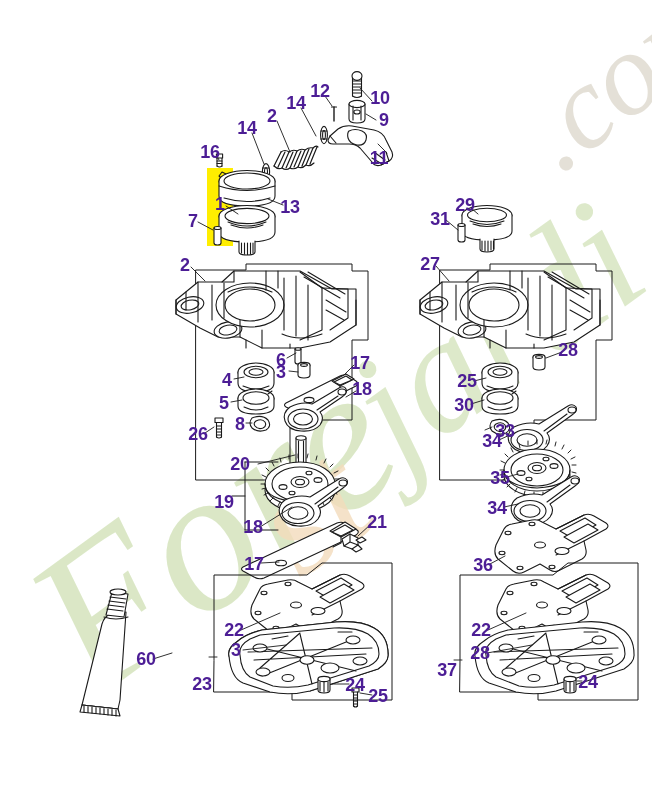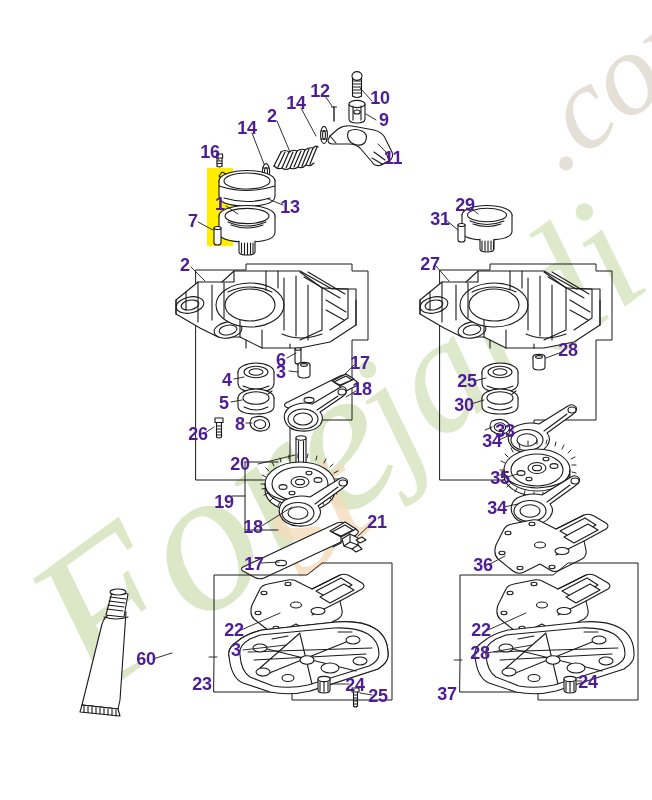--- a/index.html
+++ b/index.html
@@ -628,21 +628,21 @@
   </div>
 
   <div id="label-layer">
     <div class="lbl" style="left:210px;top:152px">16</div>
     <div class="lbl" style="left:247px;top:128px">14</div>
     <div class="lbl" style="left:272px;top:116px">2</div>
     <div class="lbl" style="left:296px;top:103px">14</div>
     <div class="lbl" style="left:320px;top:91px">12</div>
     <div class="lbl" style="left:380px;top:98px">10</div>
     <div class="lbl" style="left:384px;top:120px">9</div>
-    <div class="lbl" style="left:393px;top:158px">11</div>
+    <div class="lbl" style="left:379px;top:158px">11</div>
     <div class="lbl" style="left:290px;top:207px">13</div>
     <div class="lbl" style="left:220px;top:204px">1</div>
     <div class="lbl" style="left:193px;top:221px">7</div>
     <div class="lbl" style="left:185px;top:265px">2</div>
     <div class="lbl" style="left:281px;top:360px">6</div>
     <div class="lbl" style="left:281px;top:372px">3</div>
     <div class="lbl" style="left:227px;top:380px">4</div>
     <div class="lbl" style="left:224px;top:403px">5</div>
     <div class="lbl" style="left:360px;top:363px">17</div>
     <div class="lbl" style="left:362px;top:389px">18</div>
@@ -665,17 +665,17 @@
     <div class="lbl" style="left:568px;top:350px">28</div>
     <div class="lbl" style="left:467px;top:381px">25</div>
     <div class="lbl" style="left:464px;top:405px">30</div>
     <div class="lbl" style="left:505px;top:431px">33</div>
     <div class="lbl" style="left:492px;top:441px">34</div>
     <div class="lbl" style="left:500px;top:478px">35</div>
     <div class="lbl" style="left:497px;top:508px">34</div>
     <div class="lbl" style="left:483px;top:565px">36</div>
     <div class="lbl" style="left:481px;top:630px">22</div>
     <div class="lbl" style="left:480px;top:653px">28</div>
-    <div class="lbl" style="left:447px;top:694px">37</div>
+    <div class="lbl" style="left:447px;top:670px">37</div>
     <div class="lbl" style="left:588px;top:682px">24</div>
   </div>
 
 </div>
 
 </body></html>

